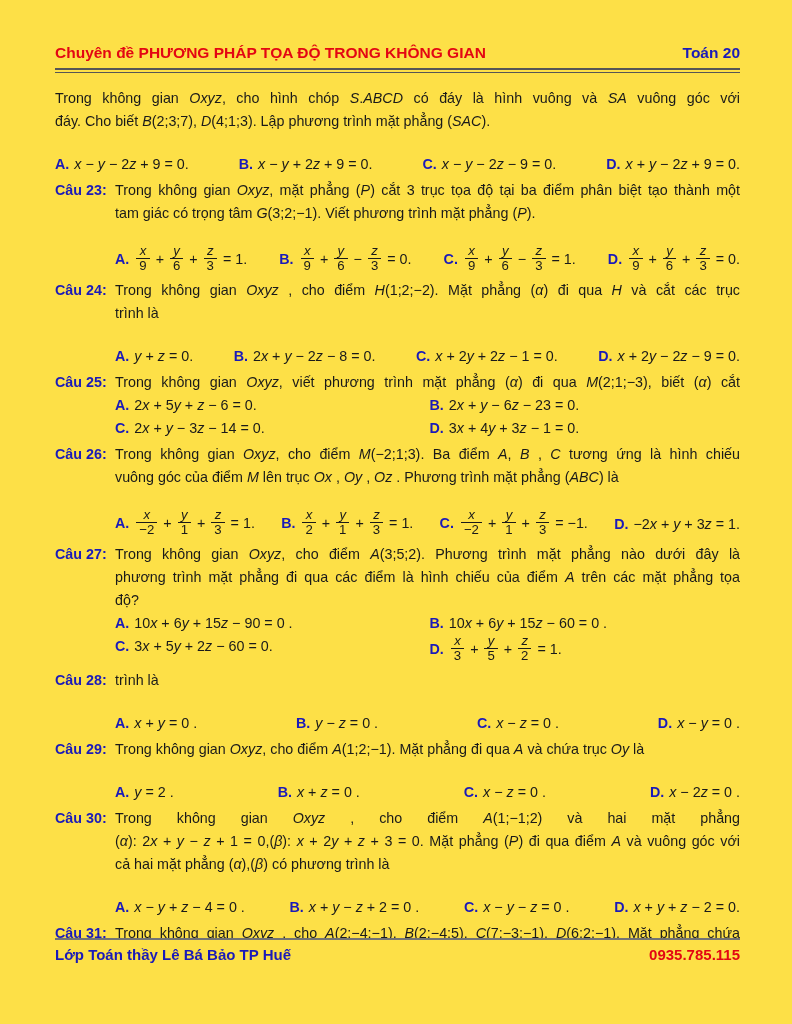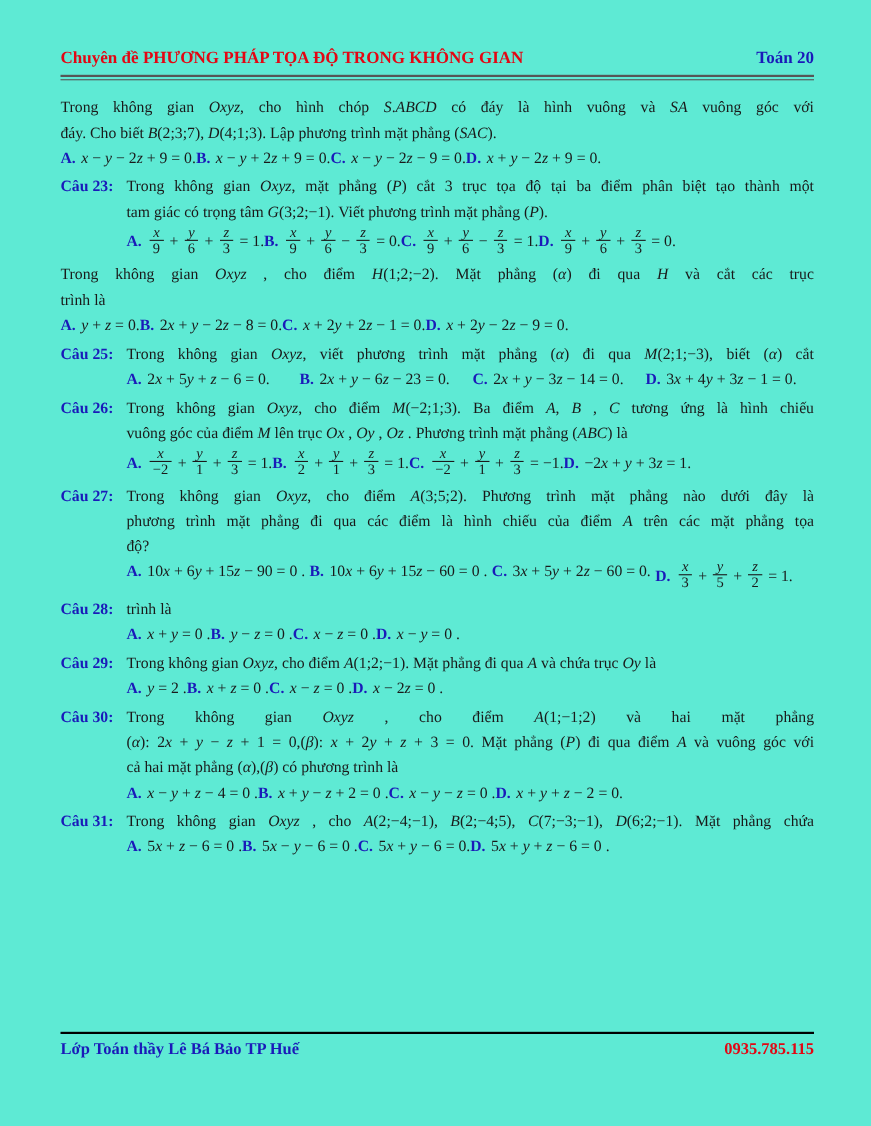--- a/index.html
+++ b/index.html
@@ -1,22 +1,22 @@
 <!DOCTYPE html>
 <html><head>
 <meta charset="utf-8">
 <style>
   html,body{margin:0;padding:0;background:#ffffff;}
   .page{
     position:relative;
     width:792px;height:1024px;
     box-sizing:border-box;
     padding:44px 52px 60px 55px;
-    background:#5eead4;
-    font-family:Liberation Serif, serif;
+    background:#fde047;
+    font-family:Liberation Sans, sans-serif;
     color:#1a1a1a;
     display:flex;flex-direction:column;
     overflow:hidden;
   }
   
   .hrow{display:flex;justify-content:space-between;align-items:baseline;
         font-weight:bold;font-size:15.5px;line-height:18px;}
   .h-title{color:#e30613;}
   .h-grade{color:#1a1ab9;}
   .rule-double{margin-top:6px;height:2px;
@@ -24,32 +24,32 @@
   
   main{flex:1 1 auto;overflow:hidden;padding-top:14px;
        font-size:14.3px;line-height:23px;}
   .q{display:flex;margin-bottom:3px;}
   .q-label{flex:0 0 60px;color:#1a1ab9;font-weight:bold;white-space:nowrap;}
   .q-body{flex:1 1 auto;min-width:0;}
   .bline{text-align:left;}
   .bline.just{text-align:justify;text-align-last:justify;}
   .m i{font-style:italic;}
   .opts{width:100%;}
-  .opts.row{display:flex;align-items:center;}
-  .opts.grid{display:grid;grid-template-columns:1fr 1fr 1fr 1fr;column-gap:4px;}
+  .opts.row{display:flex;justify-content:space-between;align-items:center;margin-top:20px;}
+  .opts.grid{display:grid;grid-template-columns:1fr 1fr;column-gap:4px;}
   .opt{white-space:nowrap;}
   .ol{color:#1a1ab9;font-weight:bold;margin-right:5px;}
   .om i{font-style:italic;}
   
   .frac{display:inline-block;vertical-align:middle;text-align:center;
         margin:1px 2px 1px 2px;transform:translateY(-2px);font-size:13.2px;}
   .fnum{display:block;line-height:14px;padding:0 3px;border-bottom:1px solid #1a1a1a;}
   .fden{display:block;line-height:14px;padding:0 3px;}
   
-  .footer{flex:0 0 auto;border-top:2px solid #000000;padding-top:5px;
+  .footer{flex:0 0 auto;border-top:2px solid #737373;padding-top:5px;
           display:flex;justify-content:space-between;align-items:baseline;
           font-weight:bold;font-size:15px;line-height:19px;}
   .f-left{color:#1a1ab9;}
   .f-right{color:#e30613;}
 </style>
 </head>
 <body>
 
 <div class="page">
 
@@ -81,20 +81,21 @@
           <div class="bline">tam giác có trọng tâm <span class="m"><i>G</i>(3;2;−1)</span>. Viết phương trình mặt phẳng <span class="m">(<i>P</i>)</span>.</div>
           <div class="opts row">
             <span class="opt"><b class="ol">A.</b><span class="om"><span class="frac"><span class="fnum"><i>x</i></span><span class="fden">9</span></span> + <span class="frac"><span class="fnum"><i>y</i></span><span class="fden">6</span></span> + <span class="frac"><span class="fnum"><i>z</i></span><span class="fden">3</span></span> = 1.</span></span>
             <span class="opt"><b class="ol">B.</b><span class="om"><span class="frac"><span class="fnum"><i>x</i></span><span class="fden">9</span></span> + <span class="frac"><span class="fnum"><i>y</i></span><span class="fden">6</span></span> − <span class="frac"><span class="fnum"><i>z</i></span><span class="fden">3</span></span> = 0.</span></span>
             <span class="opt"><b class="ol">C.</b><span class="om"><span class="frac"><span class="fnum"><i>x</i></span><span class="fden">9</span></span> + <span class="frac"><span class="fnum"><i>y</i></span><span class="fden">6</span></span> − <span class="frac"><span class="fnum"><i>z</i></span><span class="fden">3</span></span> = 1.</span></span>
             <span class="opt"><b class="ol">D.</b><span class="om"><span class="frac"><span class="fnum"><i>x</i></span><span class="fden">9</span></span> + <span class="frac"><span class="fnum"><i>y</i></span><span class="fden">6</span></span> + <span class="frac"><span class="fnum"><i>z</i></span><span class="fden">3</span></span> = 0.</span></span>
           </div>
         </div>
       </div>
       <div class="q">
+        <div class="q-label">Câu 24:</div>
         <div class="q-body">
           <div class="bline just">Trong không gian <span class="m"><i>Oxyz</i></span> , cho điểm <span class="m"><i>H</i>(1;2;−2)</span>. Mặt phẳng <span class="m">(<i>α</i>)</span> đi qua <span class="m"><i>H</i></span> và cắt các trục</div>
           <div class="bline">trình là</div>
           <div class="opts row">
             <span class="opt"><b class="ol">A.</b><span class="om"><i>y</i> + <i>z</i> = 0.</span></span>
             <span class="opt"><b class="ol">B.</b><span class="om">2<i>x</i> + <i>y</i> − 2<i>z</i> − 8 = 0.</span></span>
             <span class="opt"><b class="ol">C.</b><span class="om"><i>x</i> + 2<i>y</i> + 2<i>z</i> − 1 = 0.</span></span>
             <span class="opt"><b class="ol">D.</b><span class="om"><i>x</i> + 2<i>y</i> − 2<i>z</i> − 9 = 0.</span></span>
           </div>
         </div>

